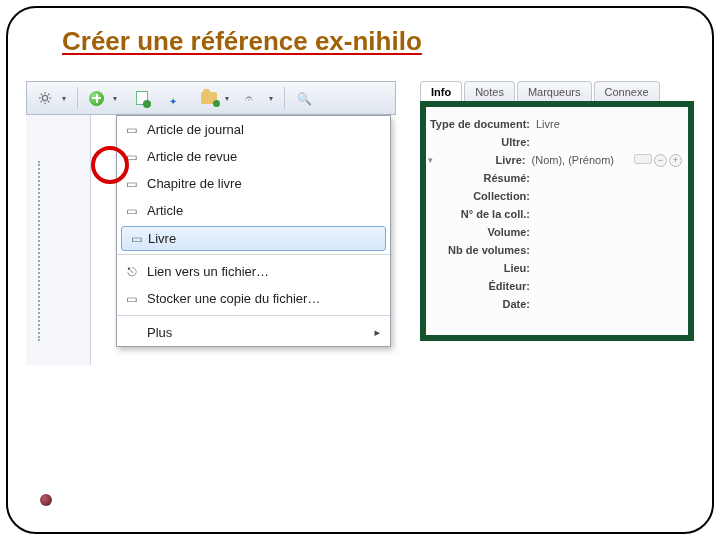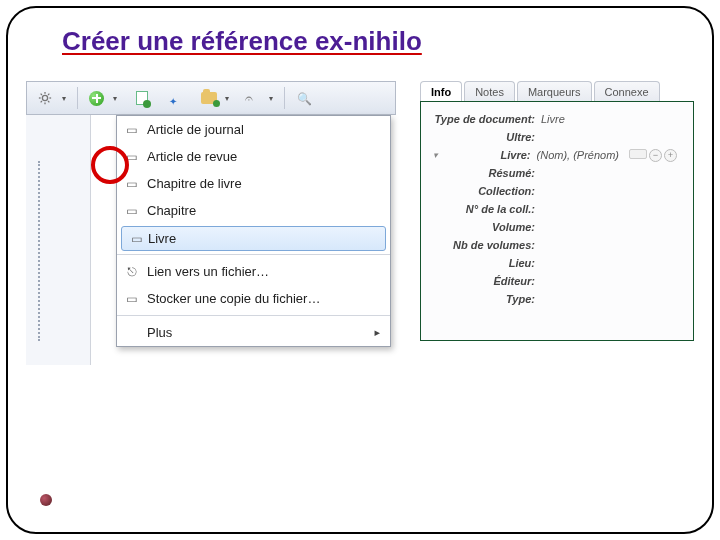--- a/index.html
+++ b/index.html
@@ -13,21 +13,21 @@
     .slide-frame {
       position: absolute;
       top: 6px; left: 6px; right: 6px; bottom: 6px;
       border: 2px solid #000;
       border-radius: 30px;
       padding: 14px 18px;
     }
     .title {
       font-size: 26px;
       font-weight: 700;
-      color: #4c1d95;
+      color: #a16207;
       margin: 4px 0 24px 36px;
       text-decoration: underline;
       text-decoration-color: #c00;
       text-decoration-thickness: 2px;
       text-underline-offset: 3px;
     }
     .content-row { display: flex; gap: 24px; }
     
     .left-pane { width: 370px; position: relative; }
     .toolbar {
@@ -119,25 +119,24 @@
     .tabs { display:flex; gap:2px; font-size:11px; color:#555;align-items:center; }
     .tab {
       padding: 4px 10px 3px;
       background: linear-gradient(#f6f7fa,#e8ebf1);
       border:1px solid #c2c7d1;
       border-bottom:none;
       border-radius:4px 4px 0 0;
     }
     .tab.active { background:#fff; color:#000; font-weight:600; }
     .panel {
-      border:1px solid #14532d;
+      border:6px solid #14532d;
       background:#fcfcfd;
-      padding: 8px 12px;
+      padding: 8px 2px;
       height: 240px;
-      font-style: italic;
     }
     .field-row { display:flex; align-items:center; font-size:11px; color:#333; height:18px; }
     .field-label { width:108px; text-align:right; padding-right:6px; font-weight:600; color:#444; }
     .field-val { color:#555; }
     .author-row { position:relative; }
     .author-ctrls { position:absolute; right:4px; display:flex; gap:2px; }
     .ctrl-btn {
       width:13px;height:13px;border:1px solid #bbb;border-radius:50%;
       font-size:9px;line-height:11px;text-align:center;color:#888;background:#f5f5f5;
     }
@@ -208,21 +207,21 @@
         <div class="dd-item">
             <span class="glyph">▭</span>
             <span>Article de revue</span>
           </div>
         <div class="dd-item">
             <span class="glyph">▭</span>
             <span>Chapitre de livre</span>
           </div>
         <div class="dd-item">
             <span class="glyph">▭</span>
-            <span>Chapitre</span>
+            <span>Article</span>
           </div>
         <div class="dd-item highlight">
             <span class="glyph">▭</span>
             <span>Livre</span>
           </div>
         <div class="dd-divider"></div>
         <div class="dd-item">
             <span class="glyph">⎋</span>
             <span>Lien vers un fichier…</span>
           </div>
@@ -285,21 +284,21 @@
           </div>
         <div class="field-row">
             <span class="field-label">Lieu:</span>
             <span class="field-val"></span>
           </div>
         <div class="field-row">
             <span class="field-label">Éditeur:</span>
             <span class="field-val"></span>
           </div>
         <div class="field-row">
-            <span class="field-label">Type:</span>
+            <span class="field-label">Date:</span>
             <span class="field-val"></span>
           </div>
       </div>
     </div>
   </div>
 
   <div class="red-circle"></div>
   <div class="bullet"></div>
 </div>
 

